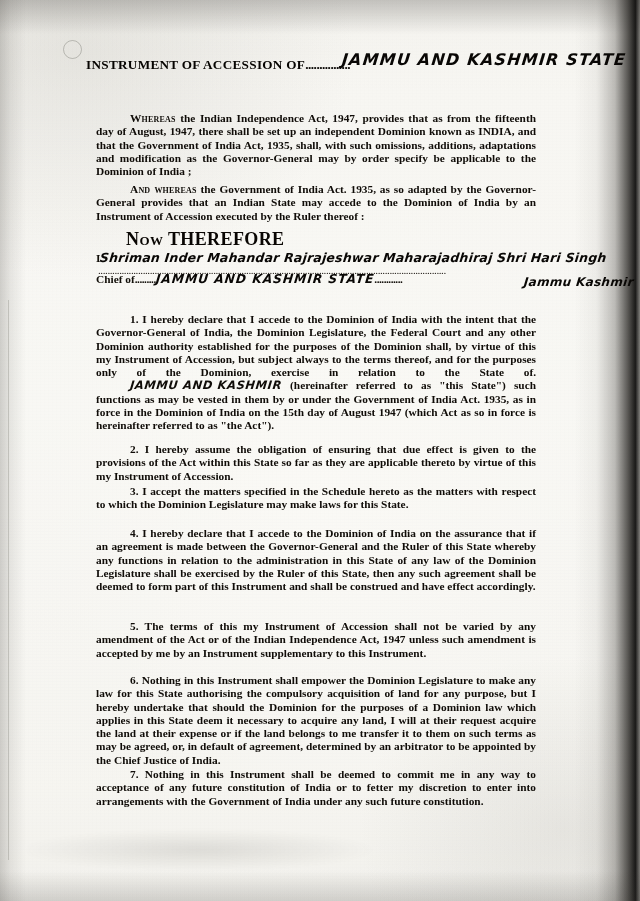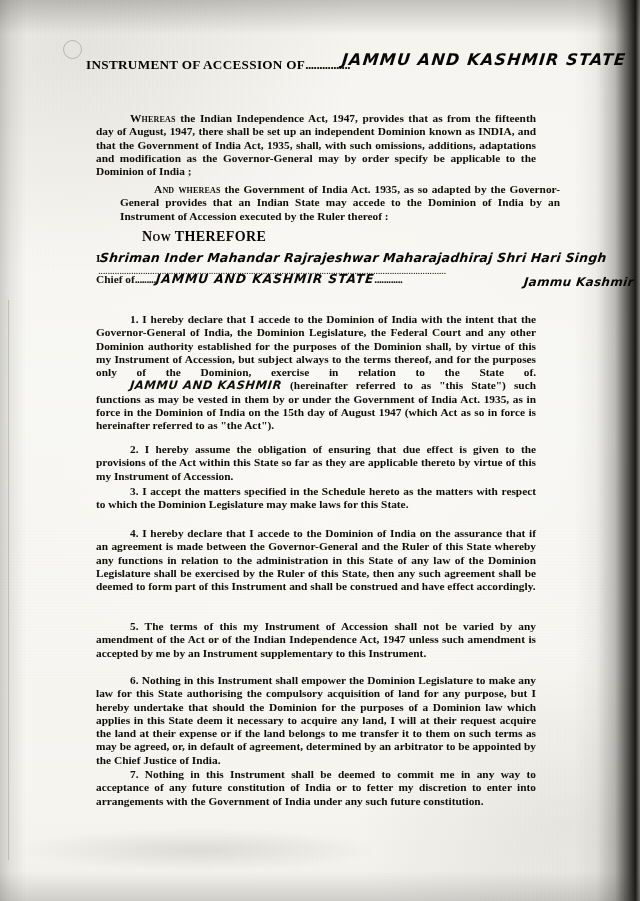--- a/index.html
+++ b/index.html
@@ -165,22 +165,22 @@
     font-weight: 600;
   }
 
   .sc {
     font-variant: small-caps;
     letter-spacing: 0.2px;
   }
 
   .nowtherefore {
     position: absolute;
-    left: 142px;
-    font-size: 14px;
+    left: 126px;
+    font-size: 18px;
     font-variant: small-caps;
     letter-spacing: 0.4px;
     font-weight: 700;
     color: #100d0a;
   }
 
   
   .decl-line1 {
     position: absolute;
     left: 96px;
@@ -257,21 +257,21 @@
 
     <div class="doc-title">
       <span>INSTRUMENT OF ACCESSION OF</span><span class="dots-fill">................</span>
     </div>
     <div class="hand title-hand">JAMMU AND KASHMIR STATE</div>
 
     <div class="para" style="top:100px;margin-top:12px;">
       <span class="sc">Whereas</span><span> the Indian Independence Act, 1947, provides that as from the fifteenth day of August, 1947, there shall be set up an  independent Dominion known as INDIA, and that the Government of India Act, 1935, shall, with such omissions, additions, adaptations and modification as the Governor-General may by order specify be applicable to the Dominion of India ;</span>
     </div>
 
-    <div class="para" style="top:183px;margin-left:24px;">
+    <div class="para" style="top:183px;">
       <span class="sc">And whereas</span><span> the Government of India Act. 1935, as so adapted by the Governor-General provides that an Indian State may accede to the Dominion of India by an Instrument of Accession executed by the Ruler thereof :</span>
     </div>
 
     <div class="nowtherefore" style="top:229px;">Now THEREFORE</div>
 
     <div class="decl-line1">
       <span>I</span><span class="hand hw">Shriman Inder Mahandar Rajrajeshwar Maharajadhiraj Shri Hari Singh</span>
     </div>
     <div style="position:absolute;left:98px;top:264px;width:430px;font-size:11px;letter-spacing:-0.4px;color:#2a2621;overflow:hidden;white-space:nowrap;">
       ....................................................................................................................................................

